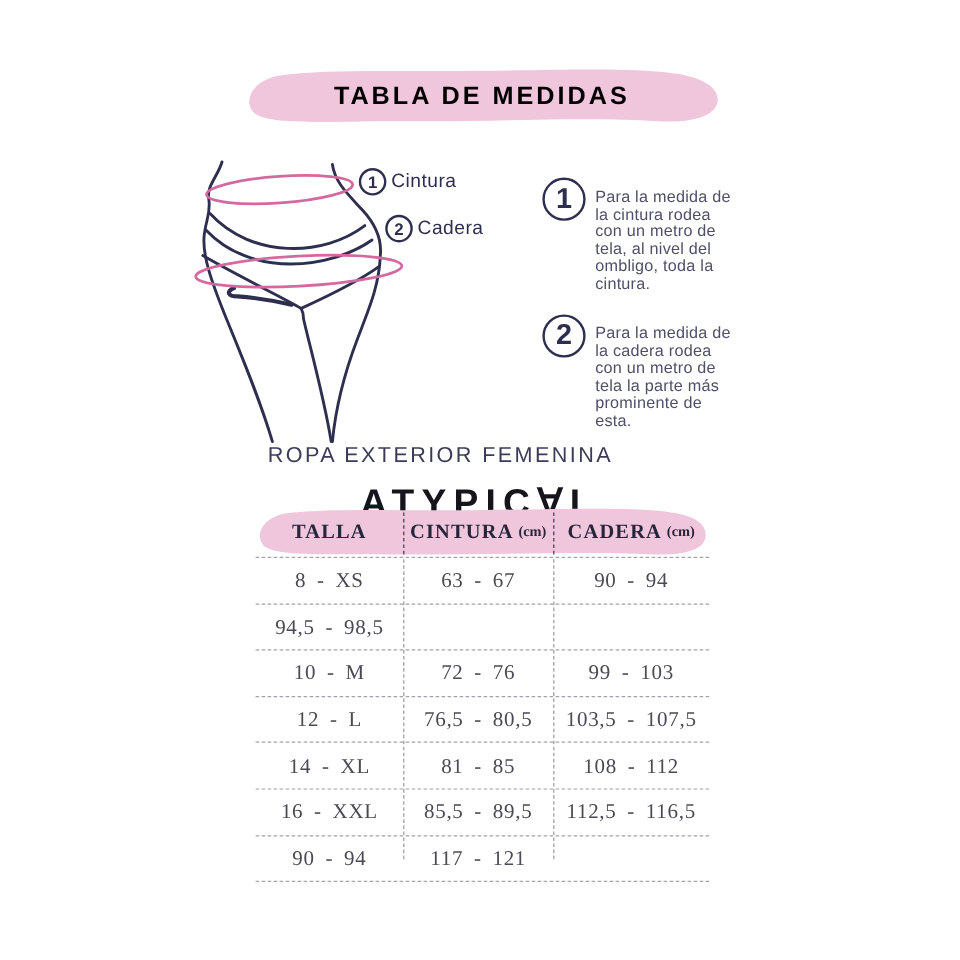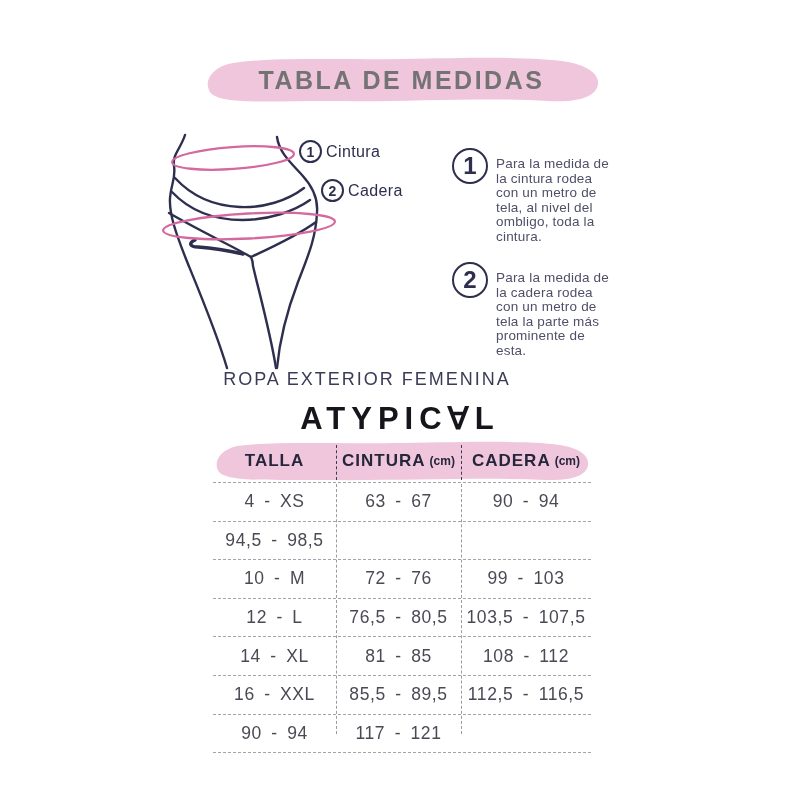--- a/index.html
+++ b/index.html
@@ -8,21 +8,21 @@
     font-family:"Liberation Sans", sans-serif;overflow:hidden;
   }
   .abs{position:absolute;}
 
   
   .title-wrap{left:203px;top:56px;width:397px;height:49px;}
   .title-wrap svg{position:absolute;left:0;top:0;}
   .title-text{
     position:absolute;left:0;top:0;width:100%;height:100%;
     display:flex;align-items:center;justify-content:center;
-    font-size:25px;font-weight:bold;letter-spacing:2.5px;color:#737373;
+    font-size:21px;font-weight:bold;letter-spacing:2.5px;color:#000000;
   }
 
   
   .figure{left:150px;top:116px;width:300px;height:254px;}
 
   .diagram-label{display:flex;align-items:center;gap:4px;color:#2e2e4f;}
   .diagram-label .num-circle{
     width:19px;height:19px;border:2px solid #2e2e4f;border-radius:50%;
     display:flex;align-items:center;justify-content:center;
     font-size:14px;font-weight:bold;background:#fff;
@@ -43,21 +43,21 @@
   .inst-1{left:452px;top:148px;}
   .inst-2{left:452px;top:262px;}
 
   
   .subtitle{left:0;top:369px;width:734px;text-align:center;
     font-size:18px;letter-spacing:2px;color:#3b3b58;}
   .brand{left:0;top:400px;width:800px;text-align:center;
     font-size:31px;font-weight:700;letter-spacing:6px;color:#15151b;}
 
   
-  .size-table{left:213px;top:440px;width:378px;}
+  .size-table{left:213px;top:422px;width:378px;font-family:Liberation Serif, serif;}
   .thead{position:relative;height:42px;border-bottom:1px dashed #a3a3ab;}
   .thead svg{position:absolute;left:0;top:0;}
   .thead-cells{position:absolute;left:0;top:0;width:100%;height:100%;
     display:grid;grid-template-columns:123px 125px 130px;}
   .th{display:flex;align-items:center;justify-content:center;
     font-size:17px;font-weight:bold;color:#26263a;letter-spacing:1px;}
   .th .unit{font-size:12px;font-weight:bold;margin-left:4px;letter-spacing:0;}
   .trow{display:grid;grid-template-columns:123px 125px 130px;height:37.6px;
     border-bottom:1px dashed #a3a3ab;}
   .trow:last-child{border-bottom:none;}
@@ -149,21 +149,21 @@
         <span class="unit">(cm)</span>
       </div>
       <div class="th">
         <span>CADERA</span>
         <span class="unit">(cm)</span>
       </div>
     </div>
   </div>
 
   <div class="trow">
-    <div class="td">4 - XS</div>
+    <div class="td">8 - XS</div>
     <div class="td">63 - 67</div>
     <div class="td">90 - 94</div>
   </div>
   <div class="trow">
     <div class="td">94,5 - 98,5</div>
   </div>
   <div class="trow">
     <div class="td">10 - M</div>
     <div class="td">72 - 76</div>
     <div class="td">99 - 103</div>

